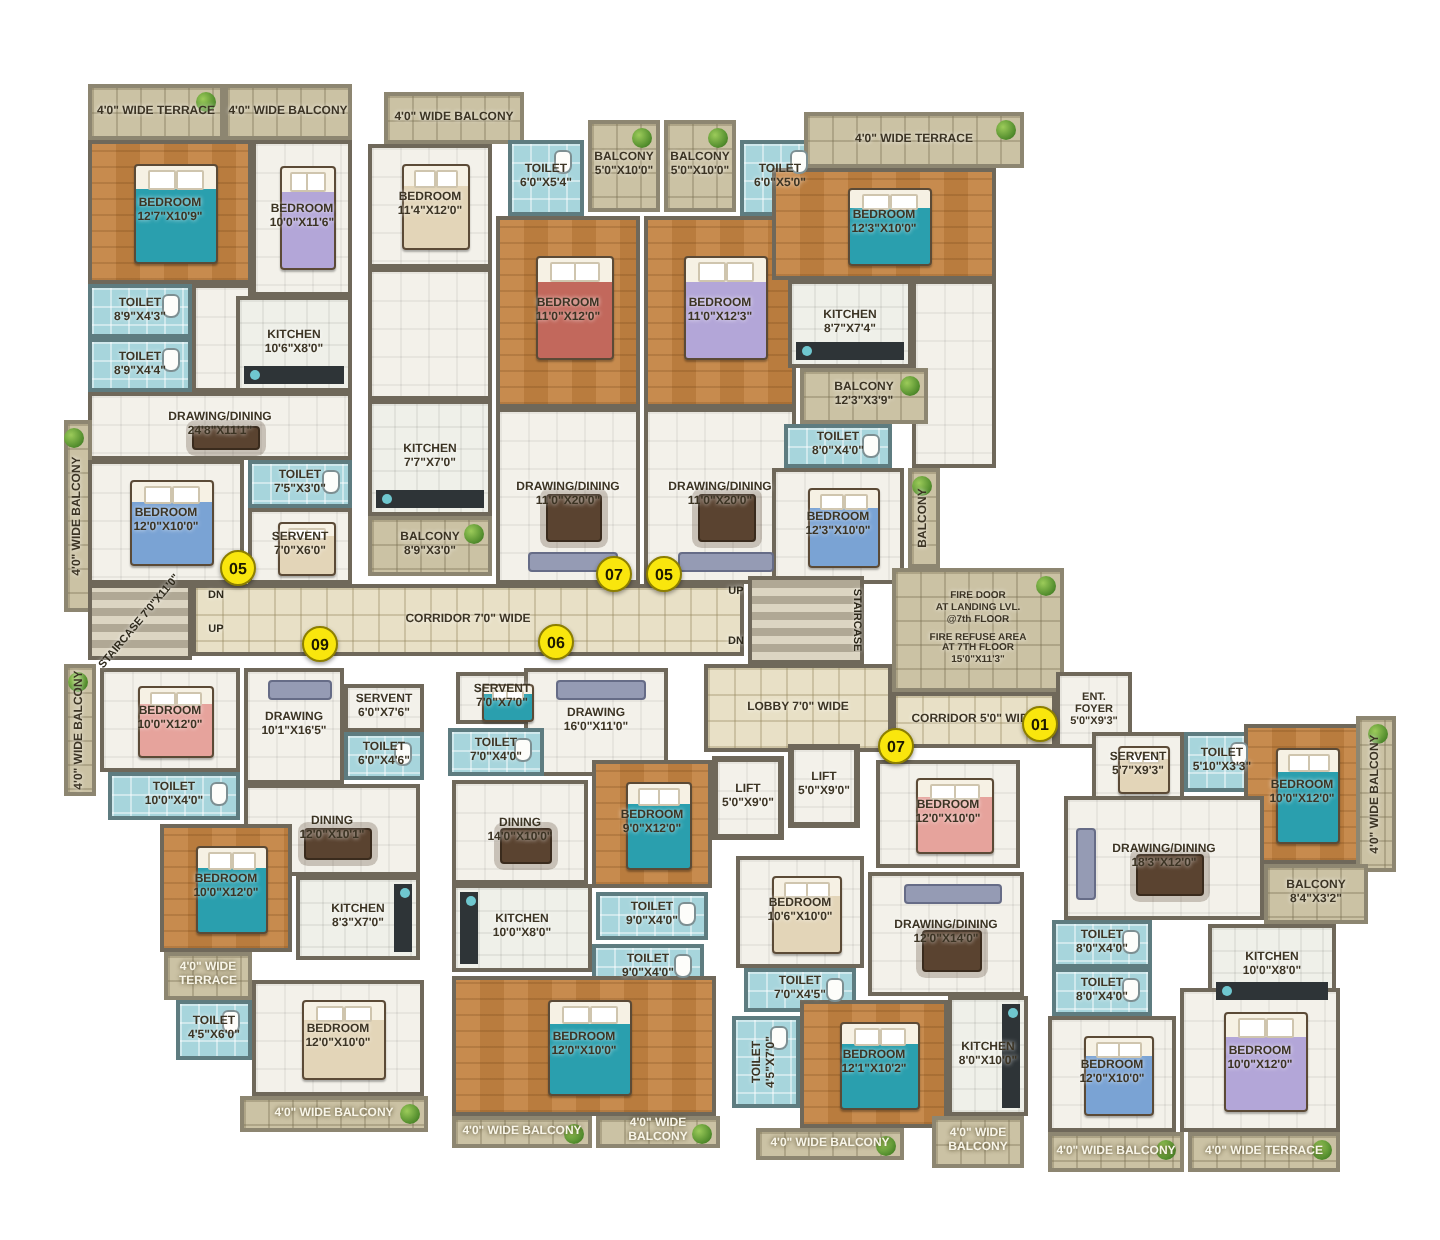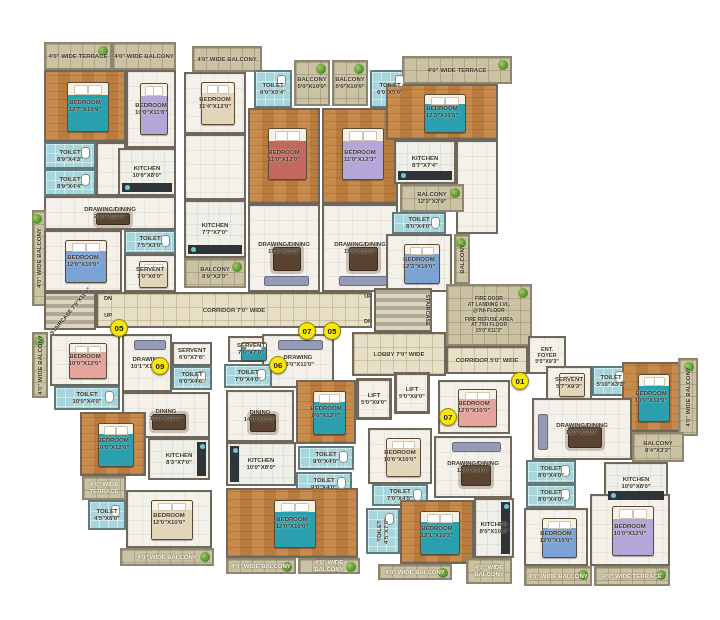--- a/index.html
+++ b/index.html
@@ -49,21 +49,21 @@
   .sofa{position:absolute;background:#959bb4;border:1px solid #666c87;border-radius:2px;z-index:2;}
   .counter{position:absolute;background:#2e3437;z-index:2;}
   .counter::after{content:"";position:absolute;left:3px;top:2px;width:5px;height:5px;
     border-radius:50%;background:#6fc7cf;}
   .wc{position:absolute;top:3px;right:4px;width:7px;height:10px;background:#fdfdfa;
     border:1px solid #7d8f92;border-radius:3px 3px 4px 4px;z-index:2;}
   .plant{position:absolute;width:10px;height:10px;border-radius:50%;z-index:3;
     background:radial-gradient(circle at 35% 35%,#9ccb5a,#4f8a2b 70%,#2f5e18);}
   .marker{position:absolute;width:16px;height:16px;border-radius:50%;background:#f9e60d;
     border:1px solid #8d7f00;color:#1c1800;font-size:8px;font-weight:bold;display:flex;
-    align-items:center;justify-content:center;z-index:20;box-shadow:0 1px 2px rgba(0,0,0,.4);cursor:pointer;margin-top:44px;}
+    align-items:center;justify-content:center;z-index:20;box-shadow:0 1px 2px rgba(0,0,0,.4);cursor:pointer;}
   .ptext{position:absolute;font-size:5.5px;font-weight:bold;color:#2f2a1c;z-index:15;
     white-space:nowrap;text-shadow:0 0 2px rgba(255,255,255,.9);}
 </style>
 </head>
 <body>
 
 <div id="plan">
     <div class="room t-terrace" style="left: 44px; top: 42px; width: 68px; height: 28px;">
       <div class="plant" style="right: 2px; top: 2px;"></div>
       <div class="lbl">
@@ -637,20 +637,20 @@
         <div>4'0" WIDE</div>
         <div>BALCONY</div>
       </div>
     </div>
     <div class="marker" style="left: 110px; top: 275px;">05</div>
     <div class="marker" style="left: 298px; top: 278px;">07</div>
     <div class="marker" style="left: 323px; top: 278px;">05</div>
     <div class="marker" style="left: 151px; top: 313px;">09</div>
     <div class="marker" style="left: 269px; top: 312px;">06</div>
     <div class="marker" style="left: 439px; top: 364px;">07</div>
-    <div class="marker" style="left: 511px; top: 328px;">01</div>
+    <div class="marker" style="left: 511px; top: 353px;">01</div>
     <div class="ptext" style="left: 108px; top: 298px; transform: translate(-50%, -50%);">DN</div>
     <div class="ptext" style="left: 108px; top: 315px; transform: translate(-50%, -50%);">UP</div>
     <div class="ptext" style="left: 368px; top: 296px; transform: translate(-50%, -50%);">UP</div>
     <div class="ptext" style="left: 368px; top: 321px; transform: translate(-50%, -50%);">DN</div>
     <div class="ptext" style="left: 70px; top: 311px; transform: translate(-50%, -50%) rotate(-50deg);">STAIRCASE 7'0"X11'0"</div>
     <div class="ptext" style="left: 428px; top: 310px; transform: translate(-50%, -50%) rotate(90deg);">STAIRCASE</div>
   </div>
 
 </body></html>

